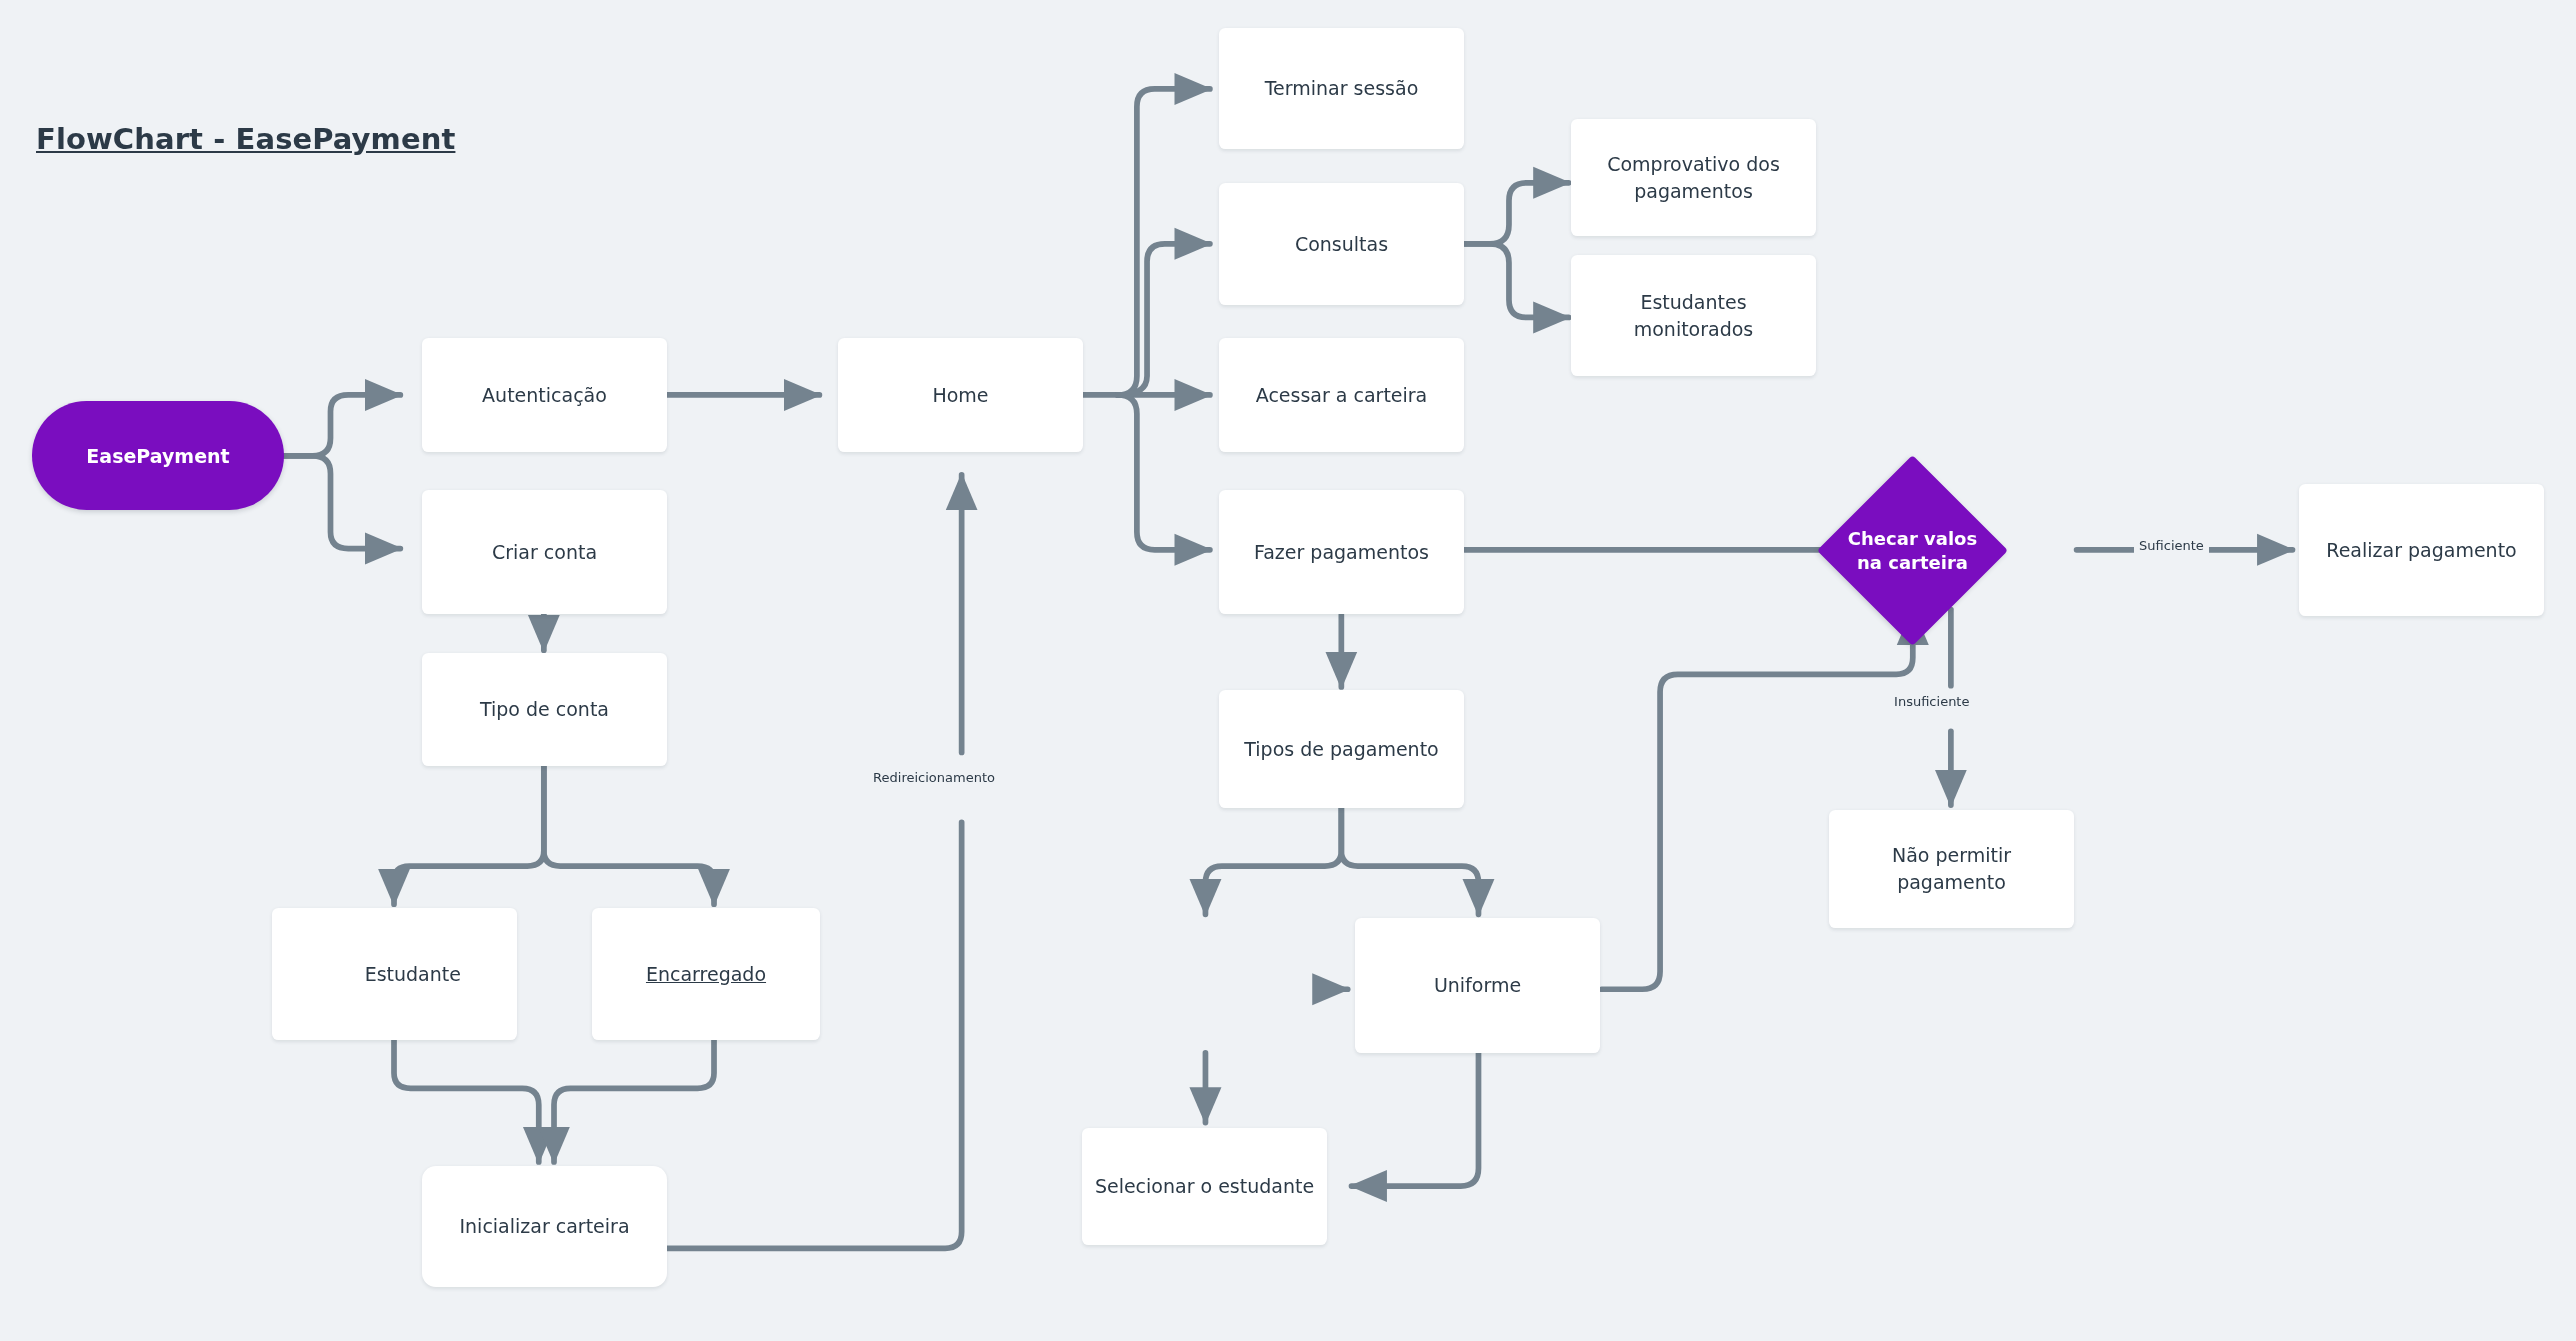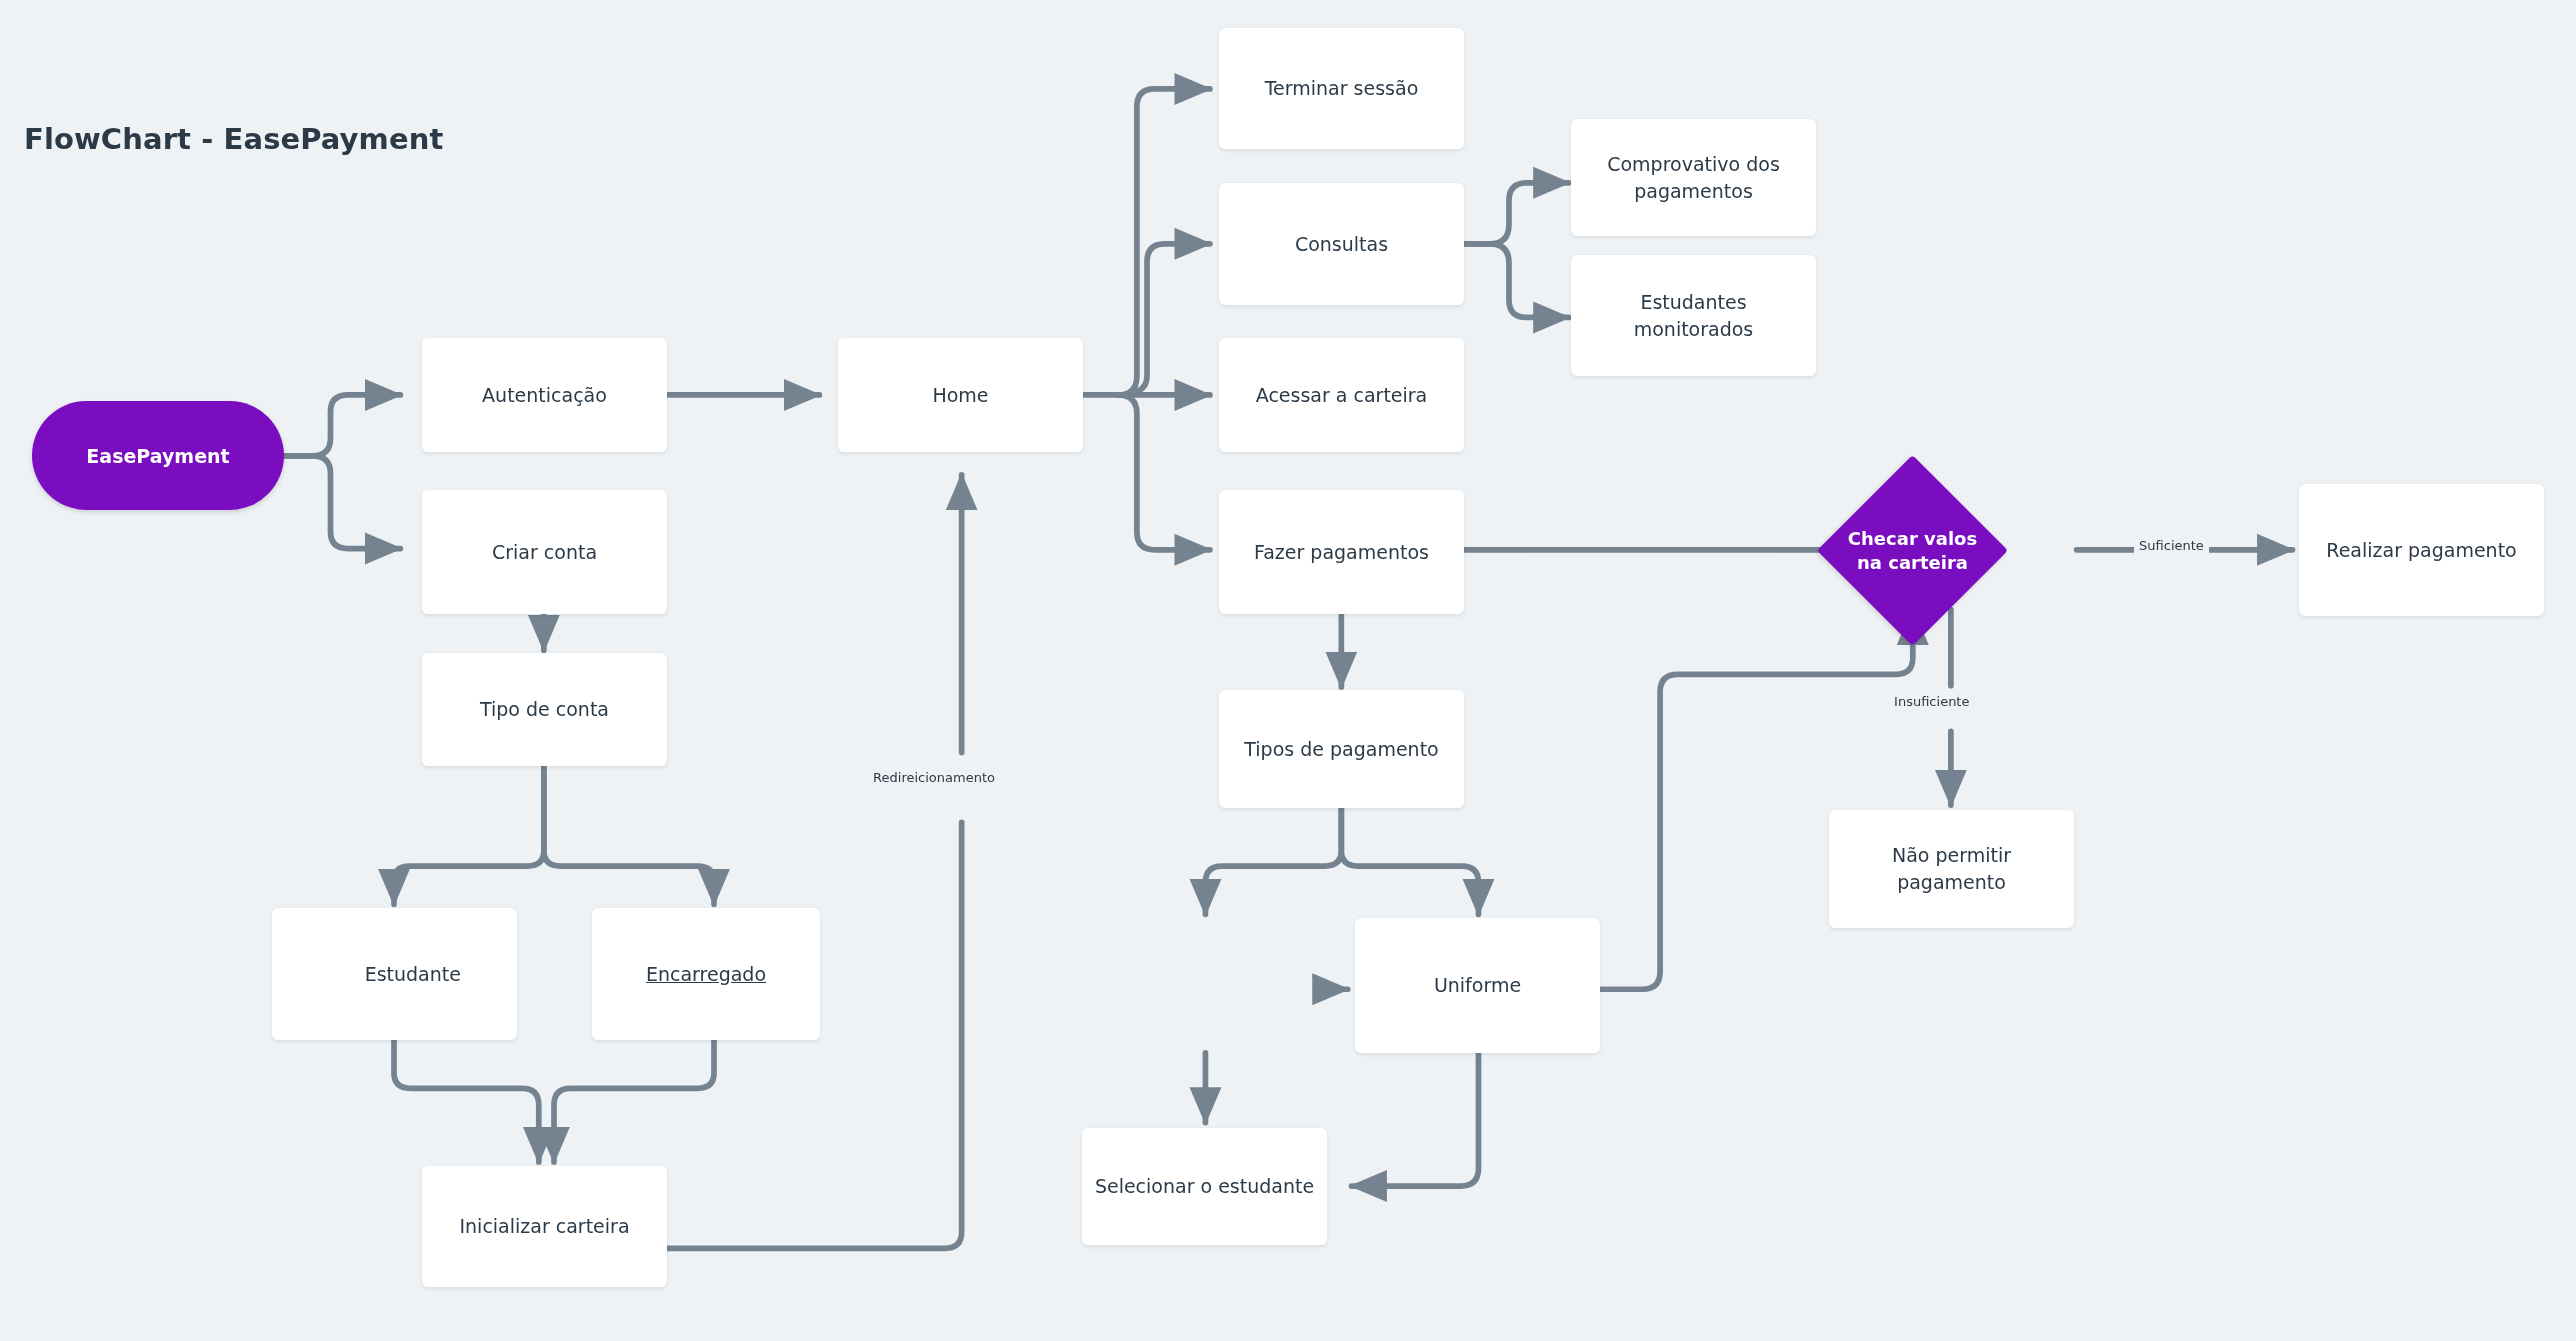--- a/index.html
+++ b/index.html
@@ -22,27 +22,28 @@
   }
   #edges {
     position: absolute;
     left: 0; top: 0;
     width: 2576px;
     height: 1341px;
     pointer-events: none;
   }
   .title {
     position: absolute;
-    left: 24px;
+    left: 36px;
     top: 122px;
     font-size: 29px;
     font-weight: bold;
     color: #2c3a47;
     letter-spacing: 0.1px;
     white-space: nowrap;
+    text-decoration: underline;
   }
   .node {
     position: absolute;
     box-sizing: border-box;
     display: flex;
     align-items: center;
     justify-content: center;
     text-align: center;
     background: #ffffff;
     border-radius: 6.4px;
@@ -182,21 +183,21 @@
   </div>
 
   <div class="node" style="left:272px; top:908px; width:245px; height:132px;padding-left:48px;">
     <span>Estudante</span>
   </div>
 
   <div class="node" style="left:592px; top:908px; width:228px; height:132px;text-decoration:underline;">
     <span>Encarregado</span>
   </div>
 
-  <div class="node" style="left:422px; top:1166px; width:245px; height:121px;">
+  <div class="node" style="left:422px; top:1166px; width:245px; height:121px;border-radius:14px;">
     <span>Inicializar carteira</span>
   </div>
 
   <div class="node" style="left:838px; top:338px; width:245px; height:114px;">
     <span>Home</span>
   </div>
 
   <div class="node" style="left:1219px; top:28px; width:245px; height:121px;">
     <span>Terminar sessão</span>
   </div>

